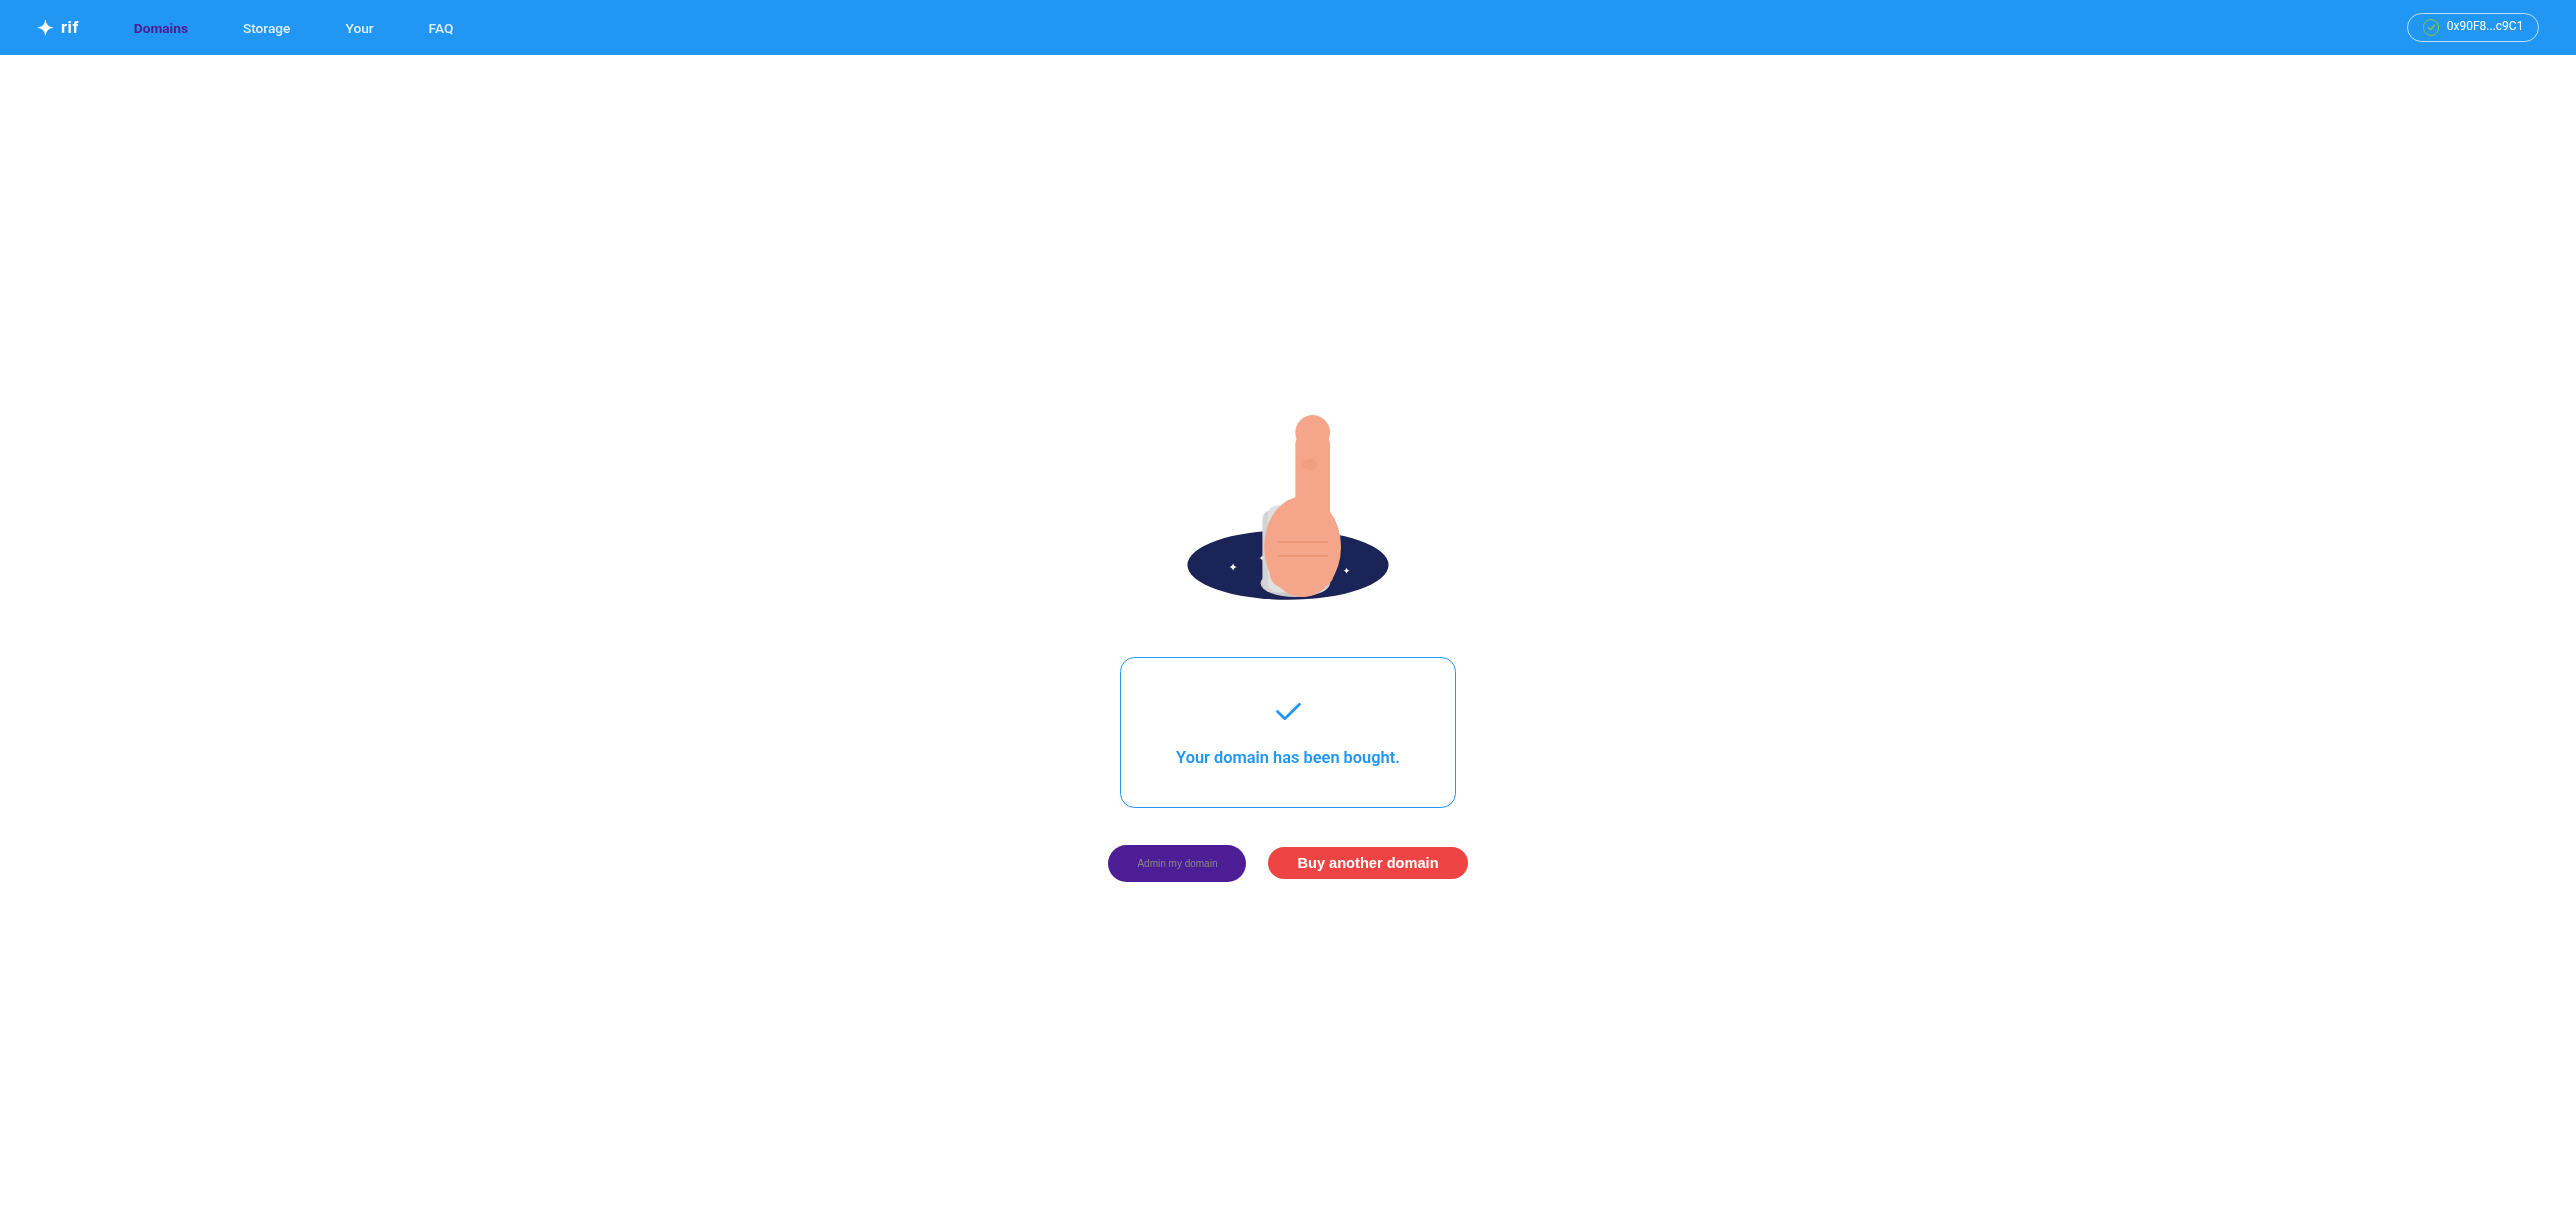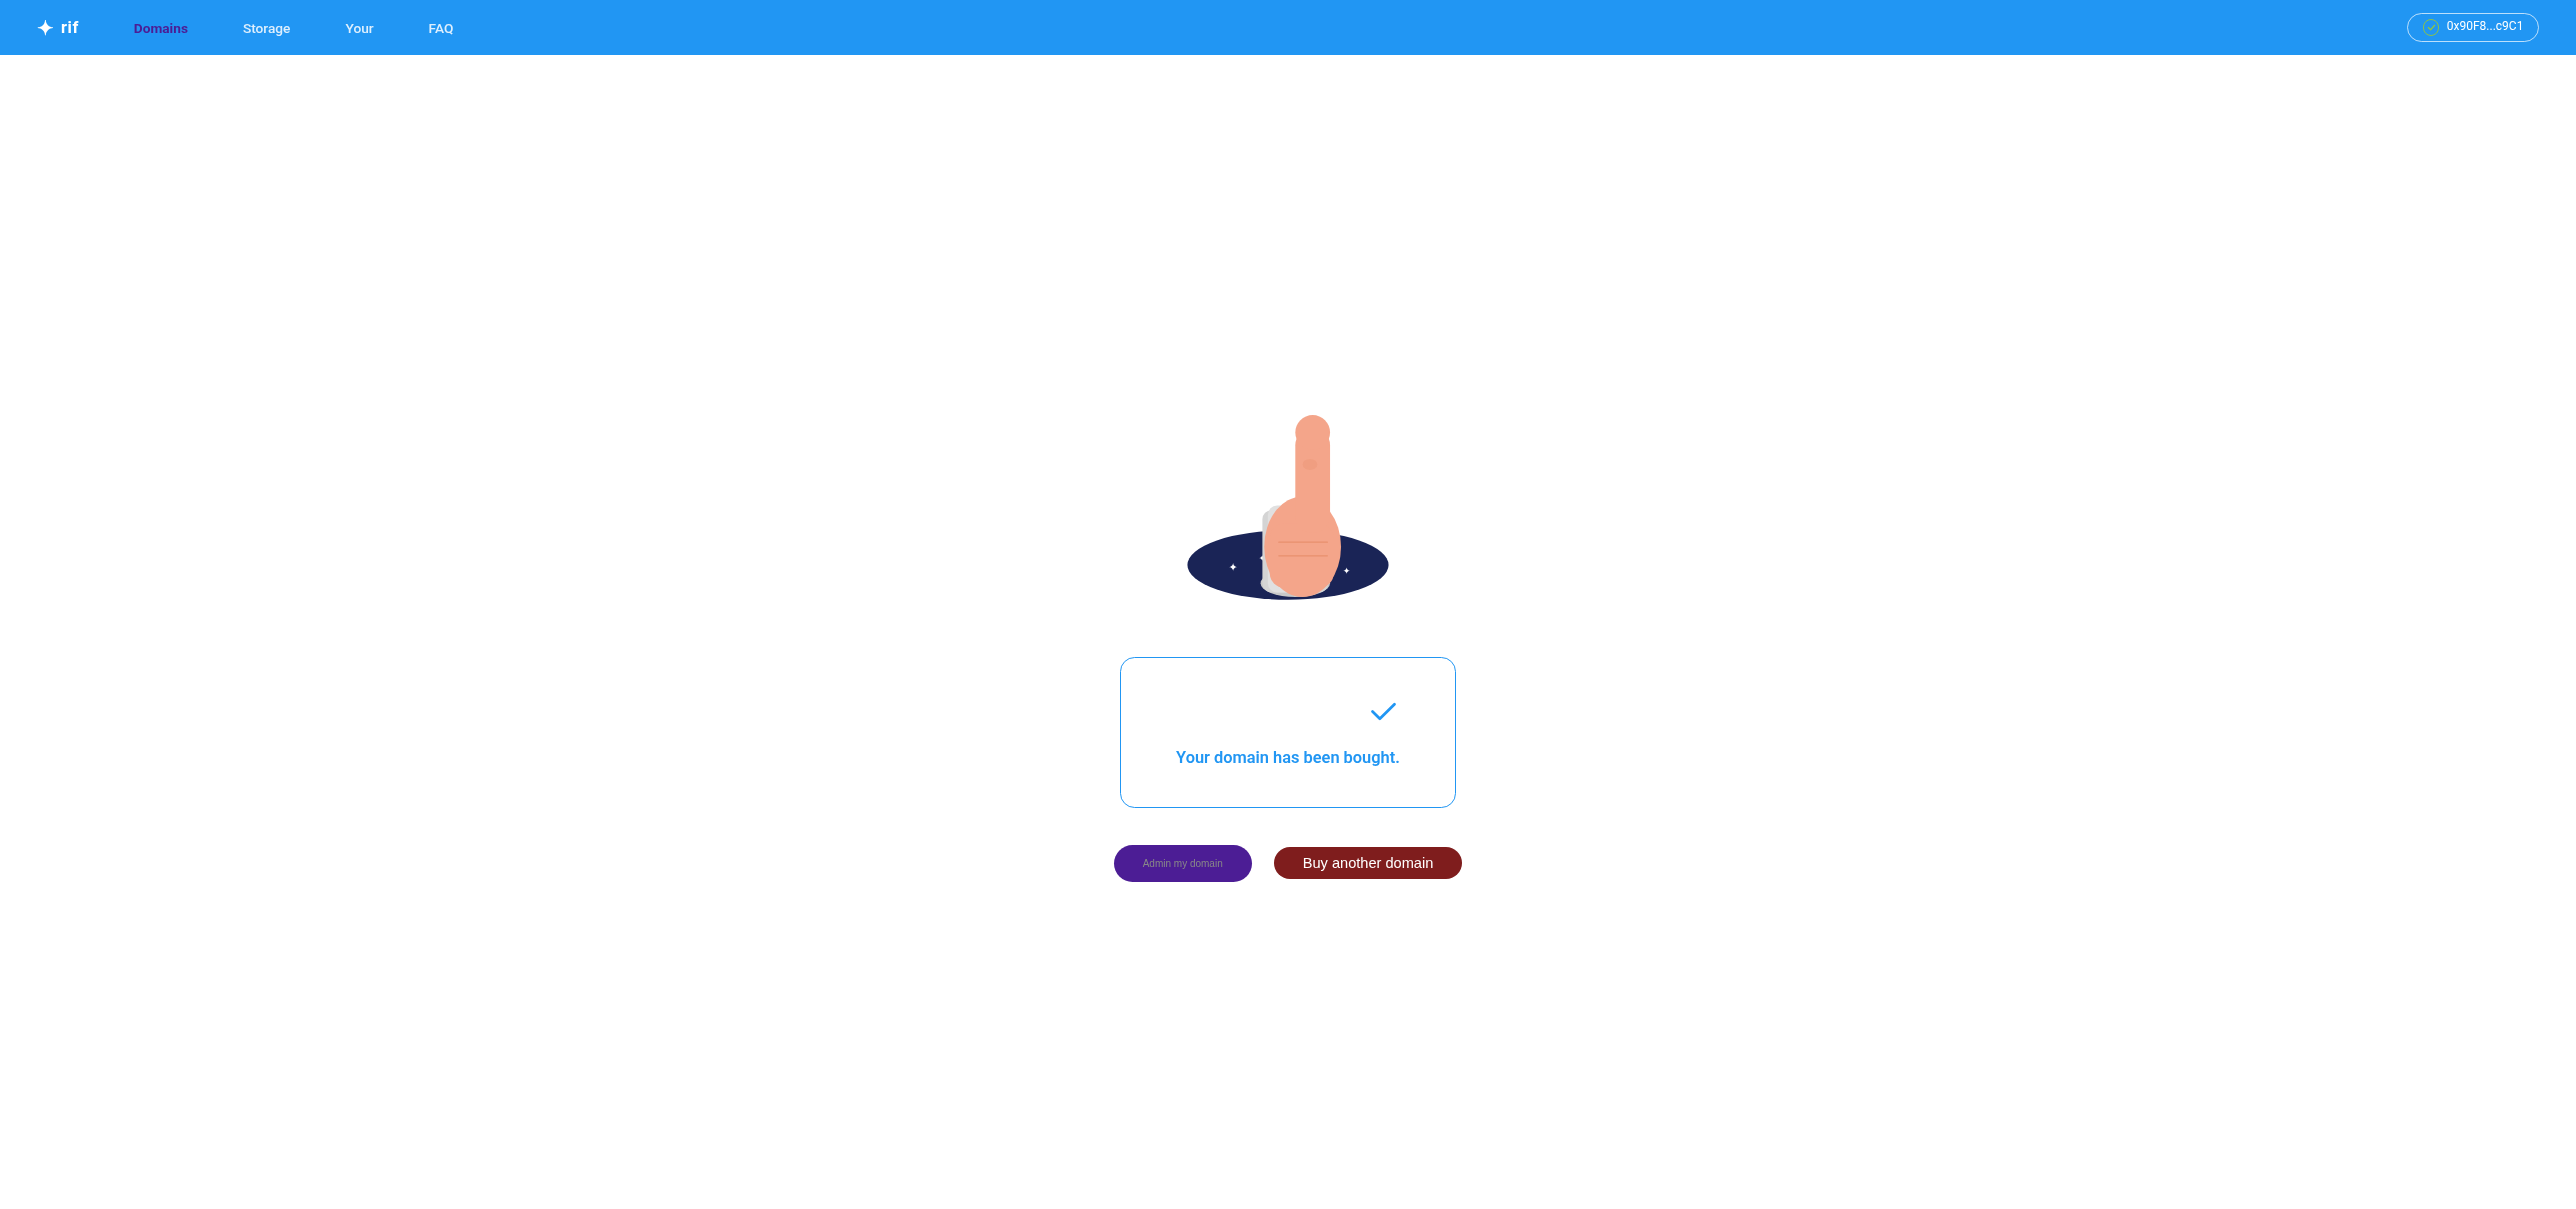--- a/index.html
+++ b/index.html
@@ -116,21 +116,21 @@
     .illustration-svg {
       width: 256px;
       height: 238px;
     }
 
     
     .success-card {
       border: 1.8px solid #2196F3;
       border-radius: 14.6px;
       padding: 37px 55px;
-      text-align: right;
+      text-align: center;
       background: white;
       margin-bottom: 37px;
       min-width: 292px;
     }
 
     .success-check {
       margin-bottom: 14.6px;
     }
 
     .success-check svg {
@@ -157,27 +157,27 @@
       color: #888;
       border: none;
       border-radius: 46px;
       padding: 12.8px 29px;
       font-size: 10px;
       font-weight: 500;
       cursor: pointer;
     }
 
     .btn-buy {
-      background: #7f1d1d;
+      background: #ef4444;
       color: white;
       border: none;
       border-radius: 46px;
       padding: 8px 29px;
       font-size: 14.6px;
-      font-weight: 400;
+      font-weight: 700;
       cursor: pointer;
     }
   </style>
 </head>
 <body>
 
 <nav>
   <div class="nav-logo">
     <span class="nav-logo-icon">✦</span>
     <span class="nav-logo-text">rif</span>

